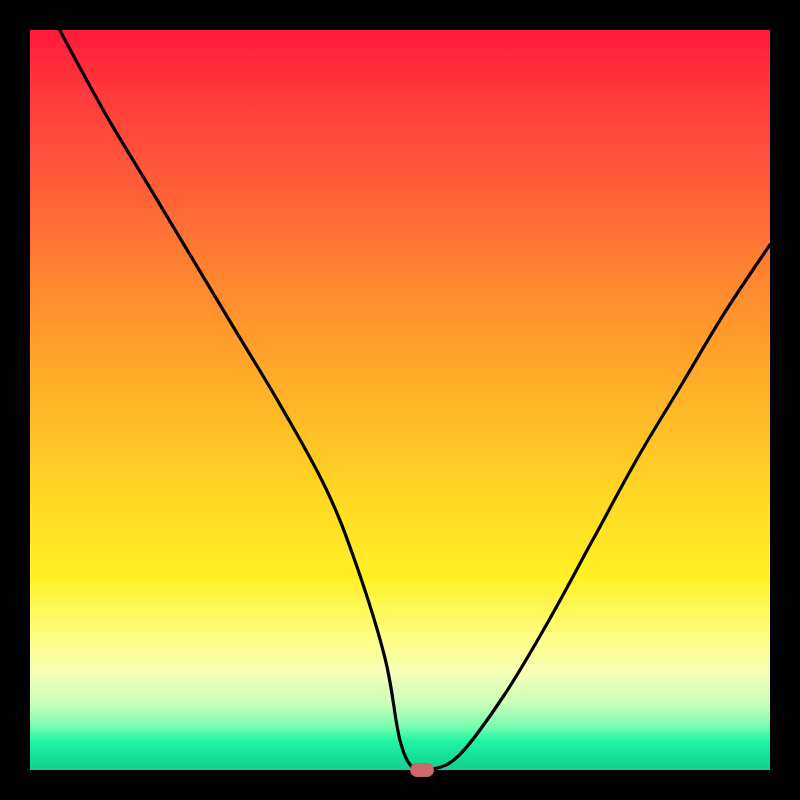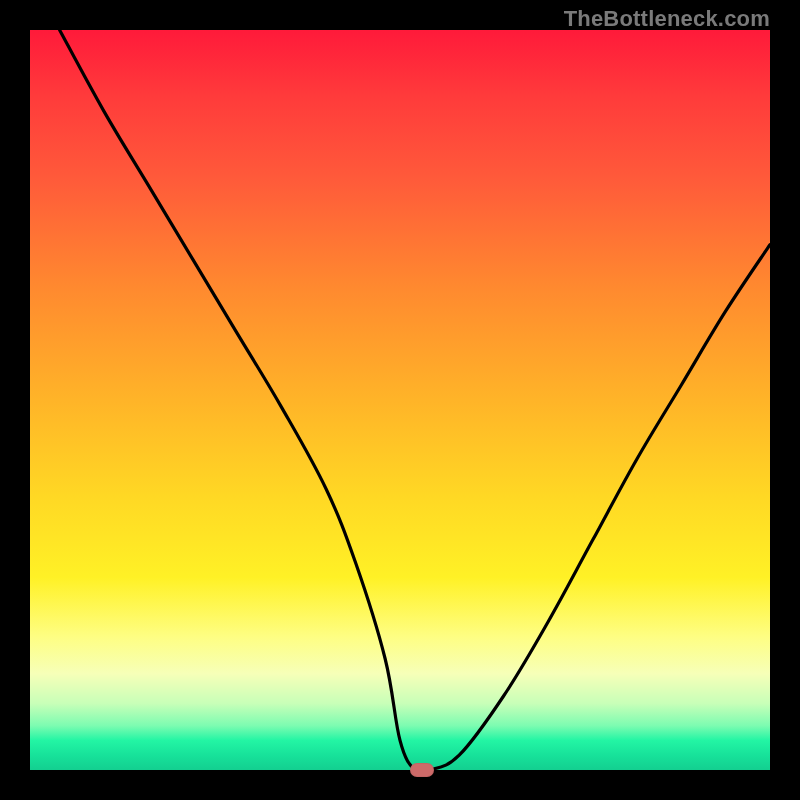--- a/index.html
+++ b/index.html
@@ -66,21 +66,20 @@
     background: #cd6a69;
     transform: translate(-50%, -50%);
     box-shadow: inset 0 0 0 1px rgba(0,0,0,0.05);
   }
 </style>
 </head>
 <body>
 
 <div class="frame">
 
-  <div class="attribution">TheBottleneck.com</div>
 
   <div class="plot-area">
 
     <svg class="curve" viewBox="0 0 740 740" preserveAspectRatio="none">
       <path fill="none" stroke="#000" stroke-width="3.2" stroke-linecap="round" stroke-linejoin="round" d="M 29.6 0.0 C 37.6 14.7, 58.0 53.4, 74.0 81.4 C 90.0 109.4, 102.4 128.8, 118.4 155.4 C 134.4 182.0, 146.8 202.8, 162.8 229.4 C 178.8 256.0, 191.2 276.8, 207.2 303.4 C 223.2 330.0, 235.6 349.4, 251.6 377.4 C 267.6 405.4, 282.7 430.8, 296.0 458.8 C 309.3 486.8, 314.9 502.2, 325.6 532.8 C 336.3 563.4, 347.2 597.0, 355.2 629.0 C 363.2 661.0, 364.7 690.4, 370.0 710.4 C 375.3 730.4, 379.5 734.7, 384.8 740.0 C 390.1 745.3, 391.6 742.7, 399.6 740.0 C 407.6 737.3, 415.9 738.5, 429.2 725.2 C 442.5 711.9, 457.6 690.0, 473.6 666.0 C 489.6 642.0, 502.0 620.0, 518.0 592.0 C 534.0 564.0, 546.4 539.9, 562.4 510.6 C 578.4 481.3, 590.8 457.2, 606.8 429.2 C 622.8 401.2, 635.2 381.8, 651.2 355.2 C 667.2 328.6, 679.6 306.5, 695.6 281.2 C 711.6 255.9, 732.0 226.6, 740.0 214.6"></path>
     </svg>
 
     <div class="marker" style="left: 392.2px; top: 740px;"></div>
 
   </div>

